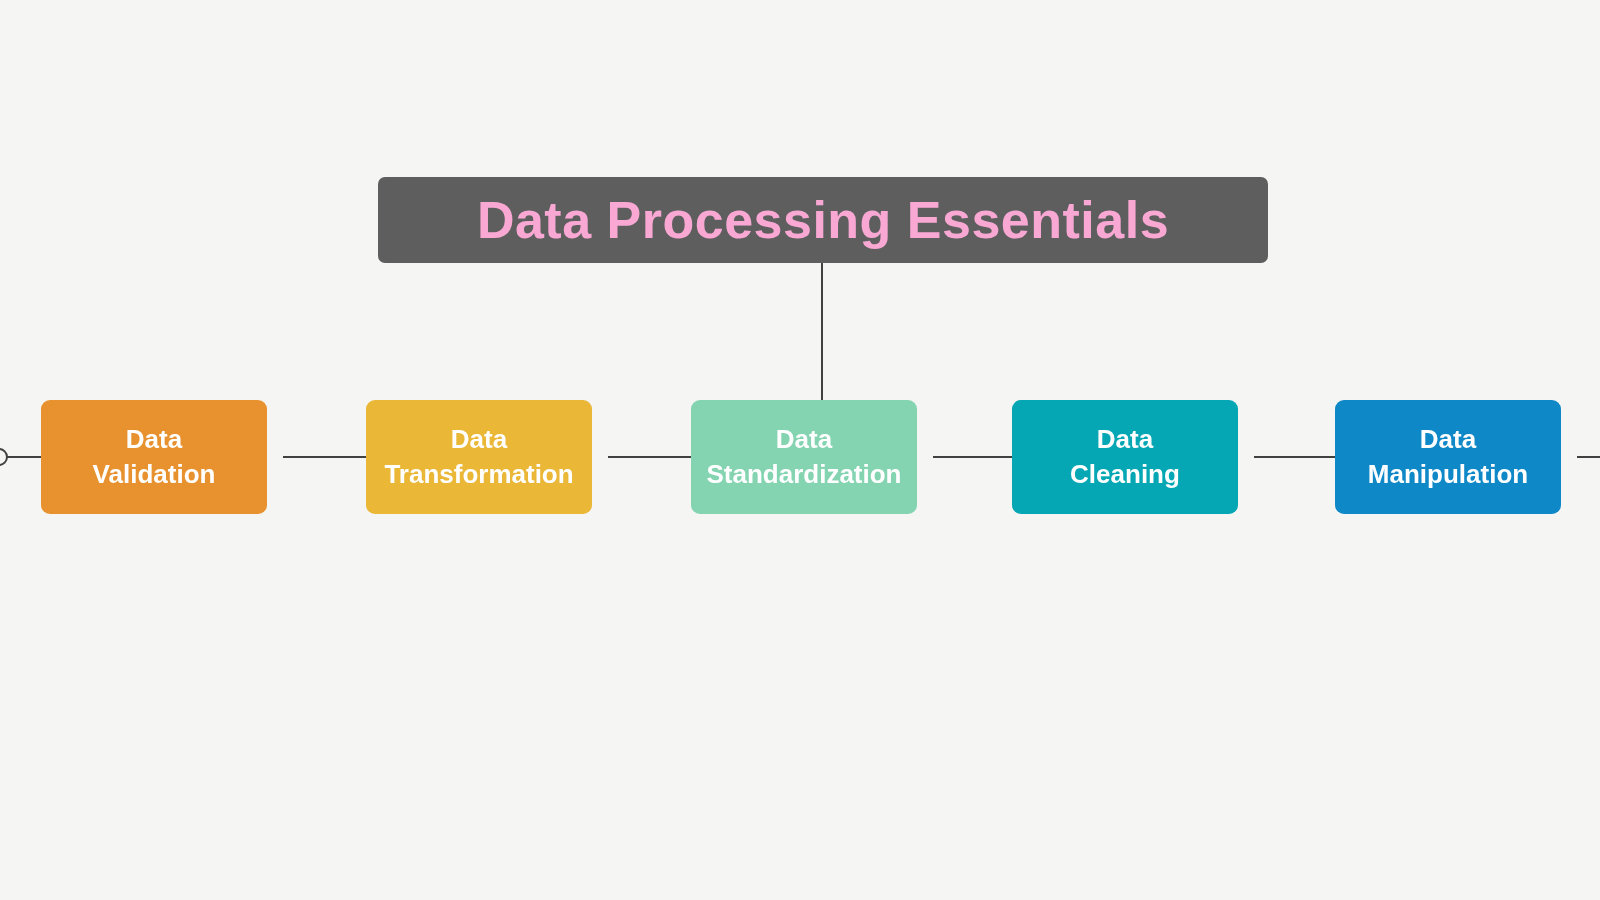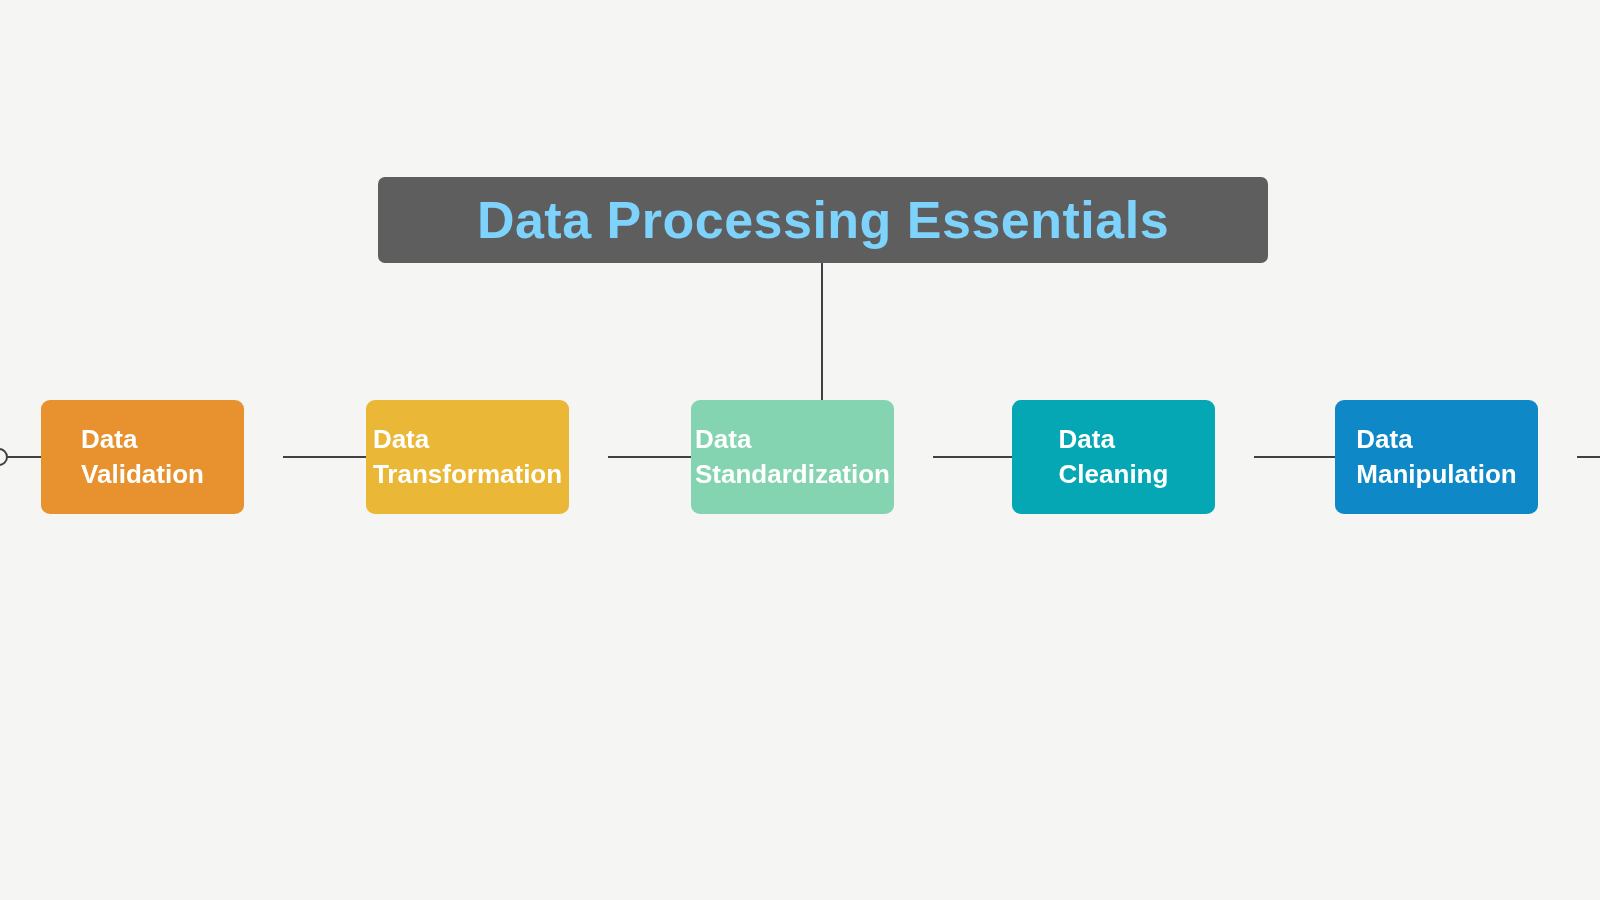--- a/index.html
+++ b/index.html
@@ -20,23 +20,24 @@
     border-radius: 7px;
     display: flex; align-items: center; justify-content: center;
     font-size: 52px; font-weight: 700;
     letter-spacing: 0.5px;
     white-space: nowrap;
     box-sizing: border-box;
   }
   .topic-node {
     position: absolute;
     top: 400px;
-    width: 203px; height: 114px;
+    width: 226px; height: 114px;
     border-radius: 9px;
     display: flex; align-items: center; justify-content: center;
+    text-align: center;
     font-size: 26px; font-weight: 700;
     line-height: 35px;
     white-space: pre-line;
     box-sizing: border-box;
   }
   .line { position: absolute; }
   .h-line { top: 456px; height: 2px; }
   .v-line { left: 821px; top: 263px; width: 2px; height: 137px; }
   .collapse-circle {
     position: absolute;
@@ -46,21 +47,21 @@
     border: 2px solid #414141;
     background: #f5f5f3;
     box-sizing: border-box;
   }
 </style>
 </head>
 <body>
 
 <div class="canvas" style="background: rgb(245, 245, 243);">
 
-  <div class="root-node" style="background: rgb(94, 94, 94); color: #7dd3fc;">Data Processing Essentials</div>
+  <div class="root-node" style="background: rgb(94, 94, 94); color: #f9a8d4;">Data Processing Essentials</div>
 
   <div class="line v-line" style="background: rgb(65, 65, 65);"></div>
   <div class="line h-line" style="left: 0px; width: 41px; background: rgb(65, 65, 65);"></div>
   <div class="line h-line" style="left: 283px; width: 83px; background: rgb(65, 65, 65);"></div>
   <div class="line h-line" style="left: 608px; width: 83px; background: rgb(65, 65, 65);"></div>
   <div class="line h-line" style="left: 933px; width: 79px; background: rgb(65, 65, 65);"></div>
   <div class="line h-line" style="left: 1254px; width: 81px; background: rgb(65, 65, 65);"></div>
   <div class="line h-line" style="left: 1577px; width: 23px; background: rgb(65, 65, 65);"></div>
 
   <div class="collapse-circle" style="border-color: rgb(65, 65, 65);"></div>

